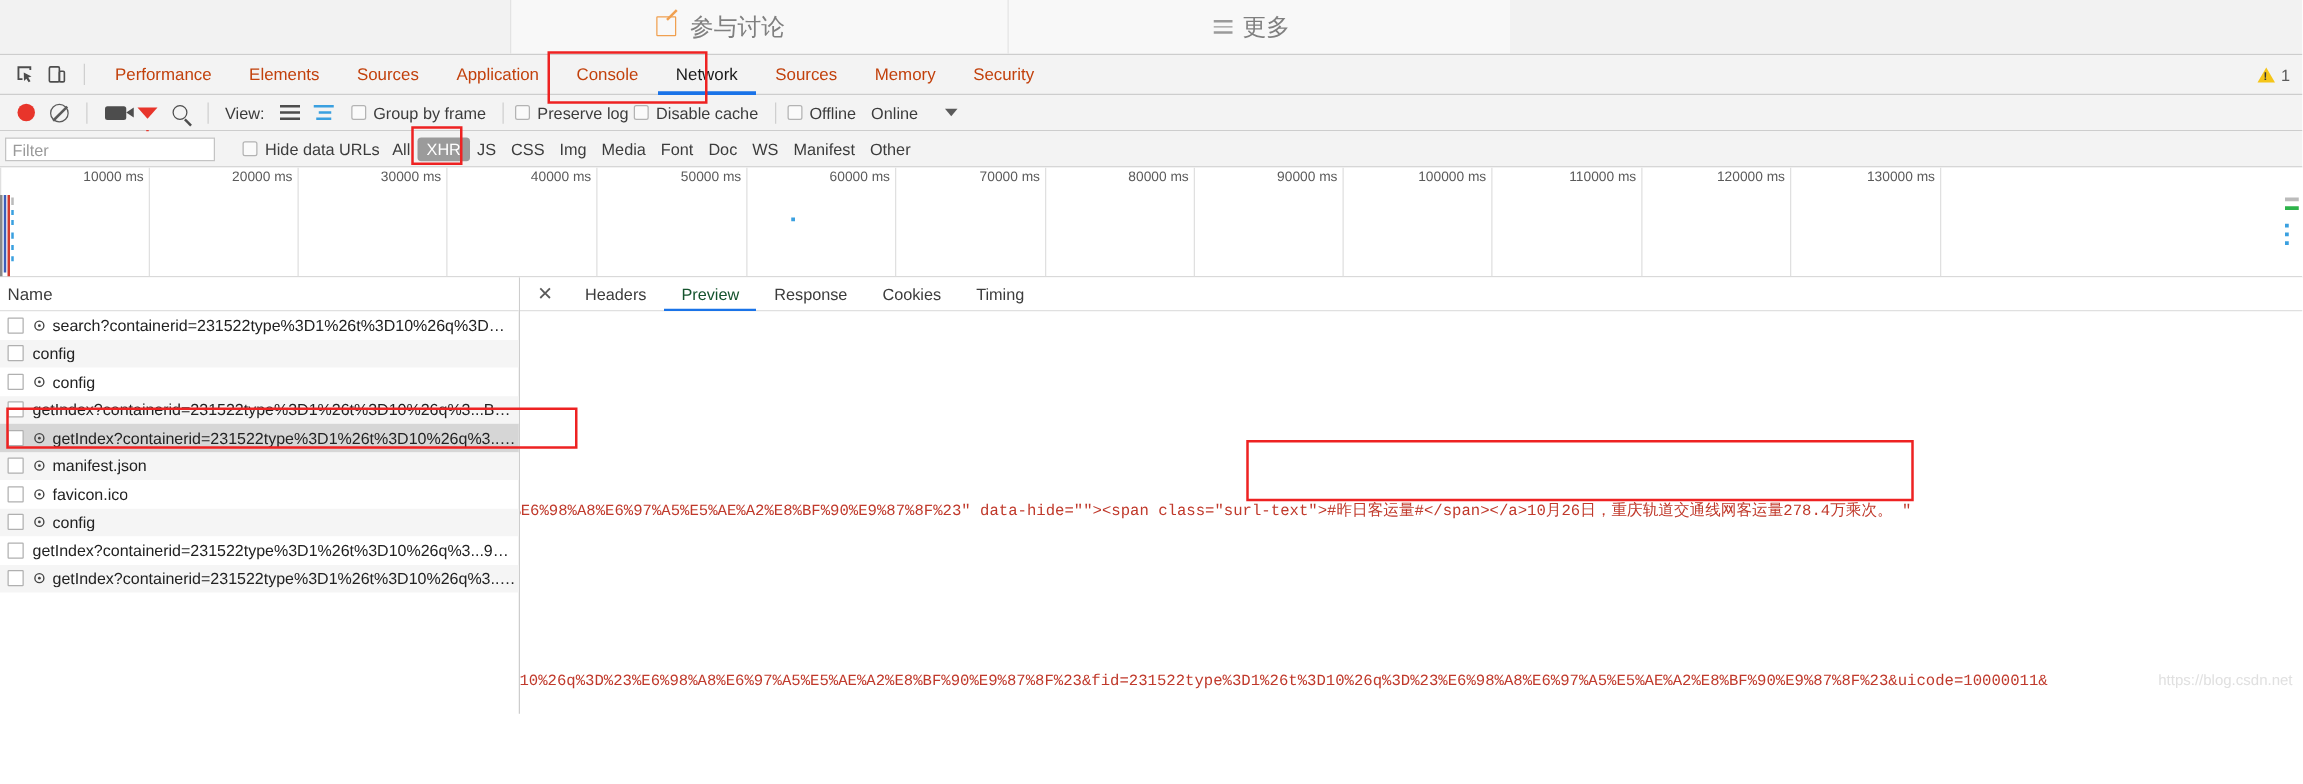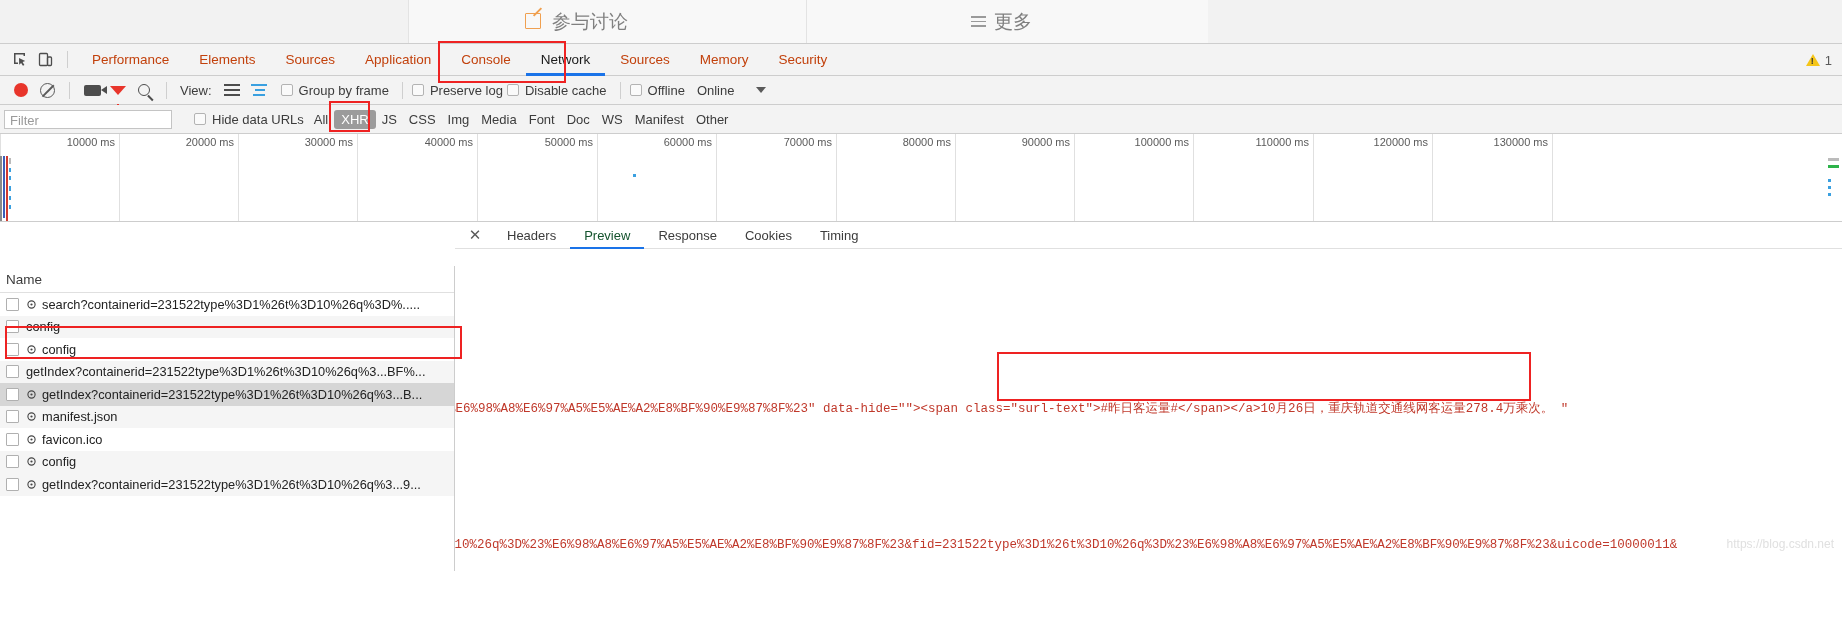--- a/index.html
+++ b/index.html
@@ -75,21 +75,21 @@
   .overview { position:relative; height:88px; background:#fff; border-bottom:1px solid #cdcdcd; overflow:hidden;}
   .rtick { position:absolute; top:0; height:88px; border-left:1px solid #e0e0e0; }
   .rtick span { position:absolute; right:5px; top:2px; font-size:11px; color:#5a5a5a; white-space:nowrap; }
   .ov-bars { position:absolute; left:0; top:22px; width:14px; height:66px; }
   .ovb { position:absolute; width:2px; }
   .ov-right { position:absolute; right:2px; top:24px; width:12px; }
   .ov-right i { display:block; height:3px; margin-bottom:4px; }
 
   
   .dt-body { position:relative; height:auto; display:flex; }
-  .req-list { width:455px; border-right:1px solid #cdcdcd; background:#fff;margin-top:44px; }
+  .req-list { width:416px; border-right:1px solid #cdcdcd; background:#fff; }
   .rl-head { height:27px; border-bottom:1px solid #e0e0e0; display:flex; align-items:center;
              padding-left:6px; font-size:13.5px; color:#3c3c3c; background:#fff; }
   .rrow { height:22.5px; display:flex; align-items:center; padding-left:6px; font-size:12.8px;
           color:#222; white-space:nowrap; overflow:hidden; position:relative; }
   .rrow.alt { background:#f5f5f5; }
   .rrow.selected { background:#d6d6d6; }
   .rcb { width:13px; height:13px; border:1px solid #b0b0b0; background:#fff; margin-right:7px; flex:none; border-radius:1px;}
   .gear-ico { width:11px;height:11px;flex:none;margin-right:5px;position:relative; }
   .gear-ico svg { display:block; }
   .rname { overflow:hidden; text-overflow:ellipsis; }
@@ -374,20 +374,24 @@
         <div class="rrow alt">
           <span class="rcb"></span>
           <span class="gear-ico">
               <svg width="11" height="11" viewBox="0 0 11 11">
                 <circle cx="5.5" cy="5.5" r="3.6" fill="none" stroke="#444" stroke-width="1.1"></circle>
                 <circle cx="5.5" cy="5.5" r="1.1" fill="#444"></circle>
               </svg>
             </span>
           <span class="rname">config</span>
         </div>
+        <div class="rrow">
+          <span class="rcb"></span>
+          <span class="rname">getIndex?containerid=231522type%3D1%26t%3D10%26q%3...9%...</span>
+        </div>
         <div class="rrow alt">
           <span class="rcb"></span>
           <span class="gear-ico">
               <svg width="11" height="11" viewBox="0 0 11 11">
                 <circle cx="5.5" cy="5.5" r="3.6" fill="none" stroke="#444" stroke-width="1.1"></circle>
                 <circle cx="5.5" cy="5.5" r="1.1" fill="#444"></circle>
               </svg>
             </span>
           <span class="rname">getIndex?containerid=231522type%3D1%26t%3D10%26q%3...9...</span>
         </div>

